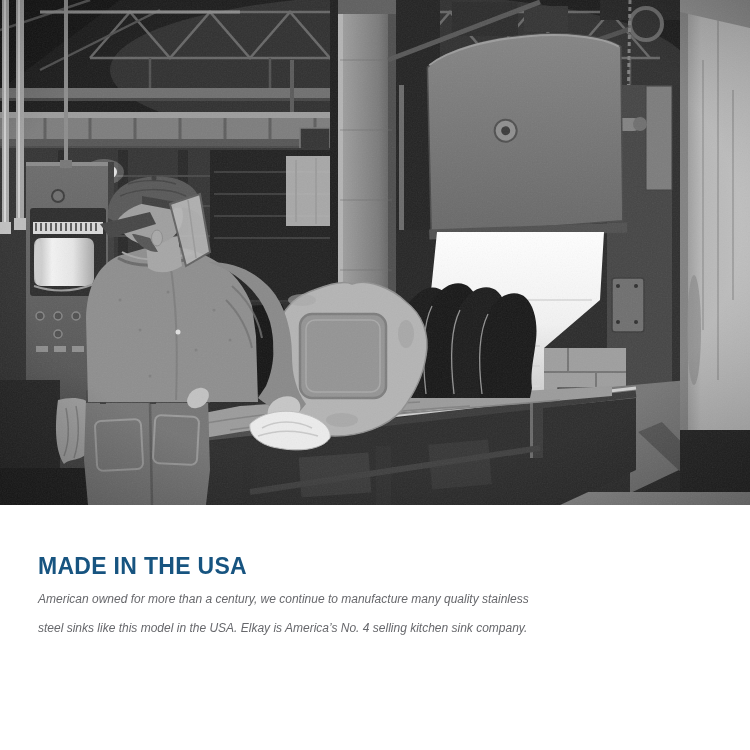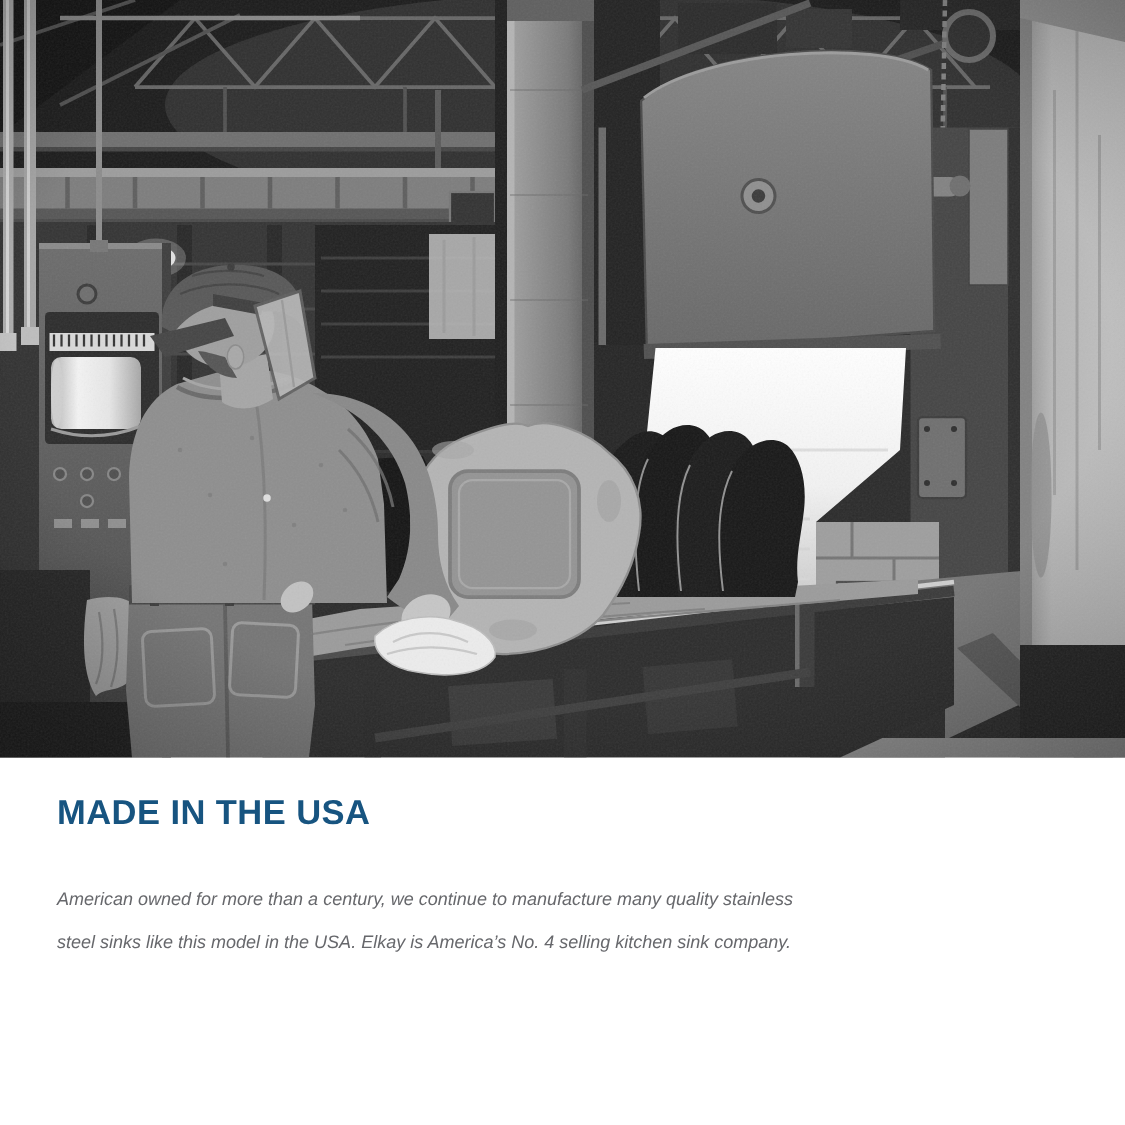--- a/index.html
+++ b/index.html
@@ -1,19 +1,19 @@
 <!DOCTYPE html>
 <html style="--heading-blue: #175480; --body-gray: #67686c; --logo-blue: #2f698c; --badge-navy: #1e4871; --flag-red: #c8313a; --flag-navy: #273a6d;"><head>
 <meta charset="utf-8">
 <style>
   html,body{margin:0;padding:0;background:#ffffff;}
   #stage{position:relative;width:750px;height:750px;background:#ffffff;overflow:hidden;
          font-family:"Liberation Sans", sans-serif;}
   #photo{position:absolute;left:0;top:0;width:750px;height:505px;}
-  .heading{position:absolute;left:38px;top:528px;font-size:23px;font-weight:bold;
+  .heading{position:absolute;left:38px;top:553px;font-size:23px;font-weight:bold;
            color:var(--heading-blue,#175480);letter-spacing:0.3px;white-space:nowrap;}
   .body-copy{position:absolute;left:38px;top:585px;font-size:12px;color:var(--body-gray,#67686c);font-style:italic;}
   .body-copy span{display:block;line-height:29px;white-space:nowrap;}
   .logo-row{position:absolute;left:0;top:640px;width:750px;height:90px;}
 </style>
 </head>
 <body>
 
 <div id="stage">
 

